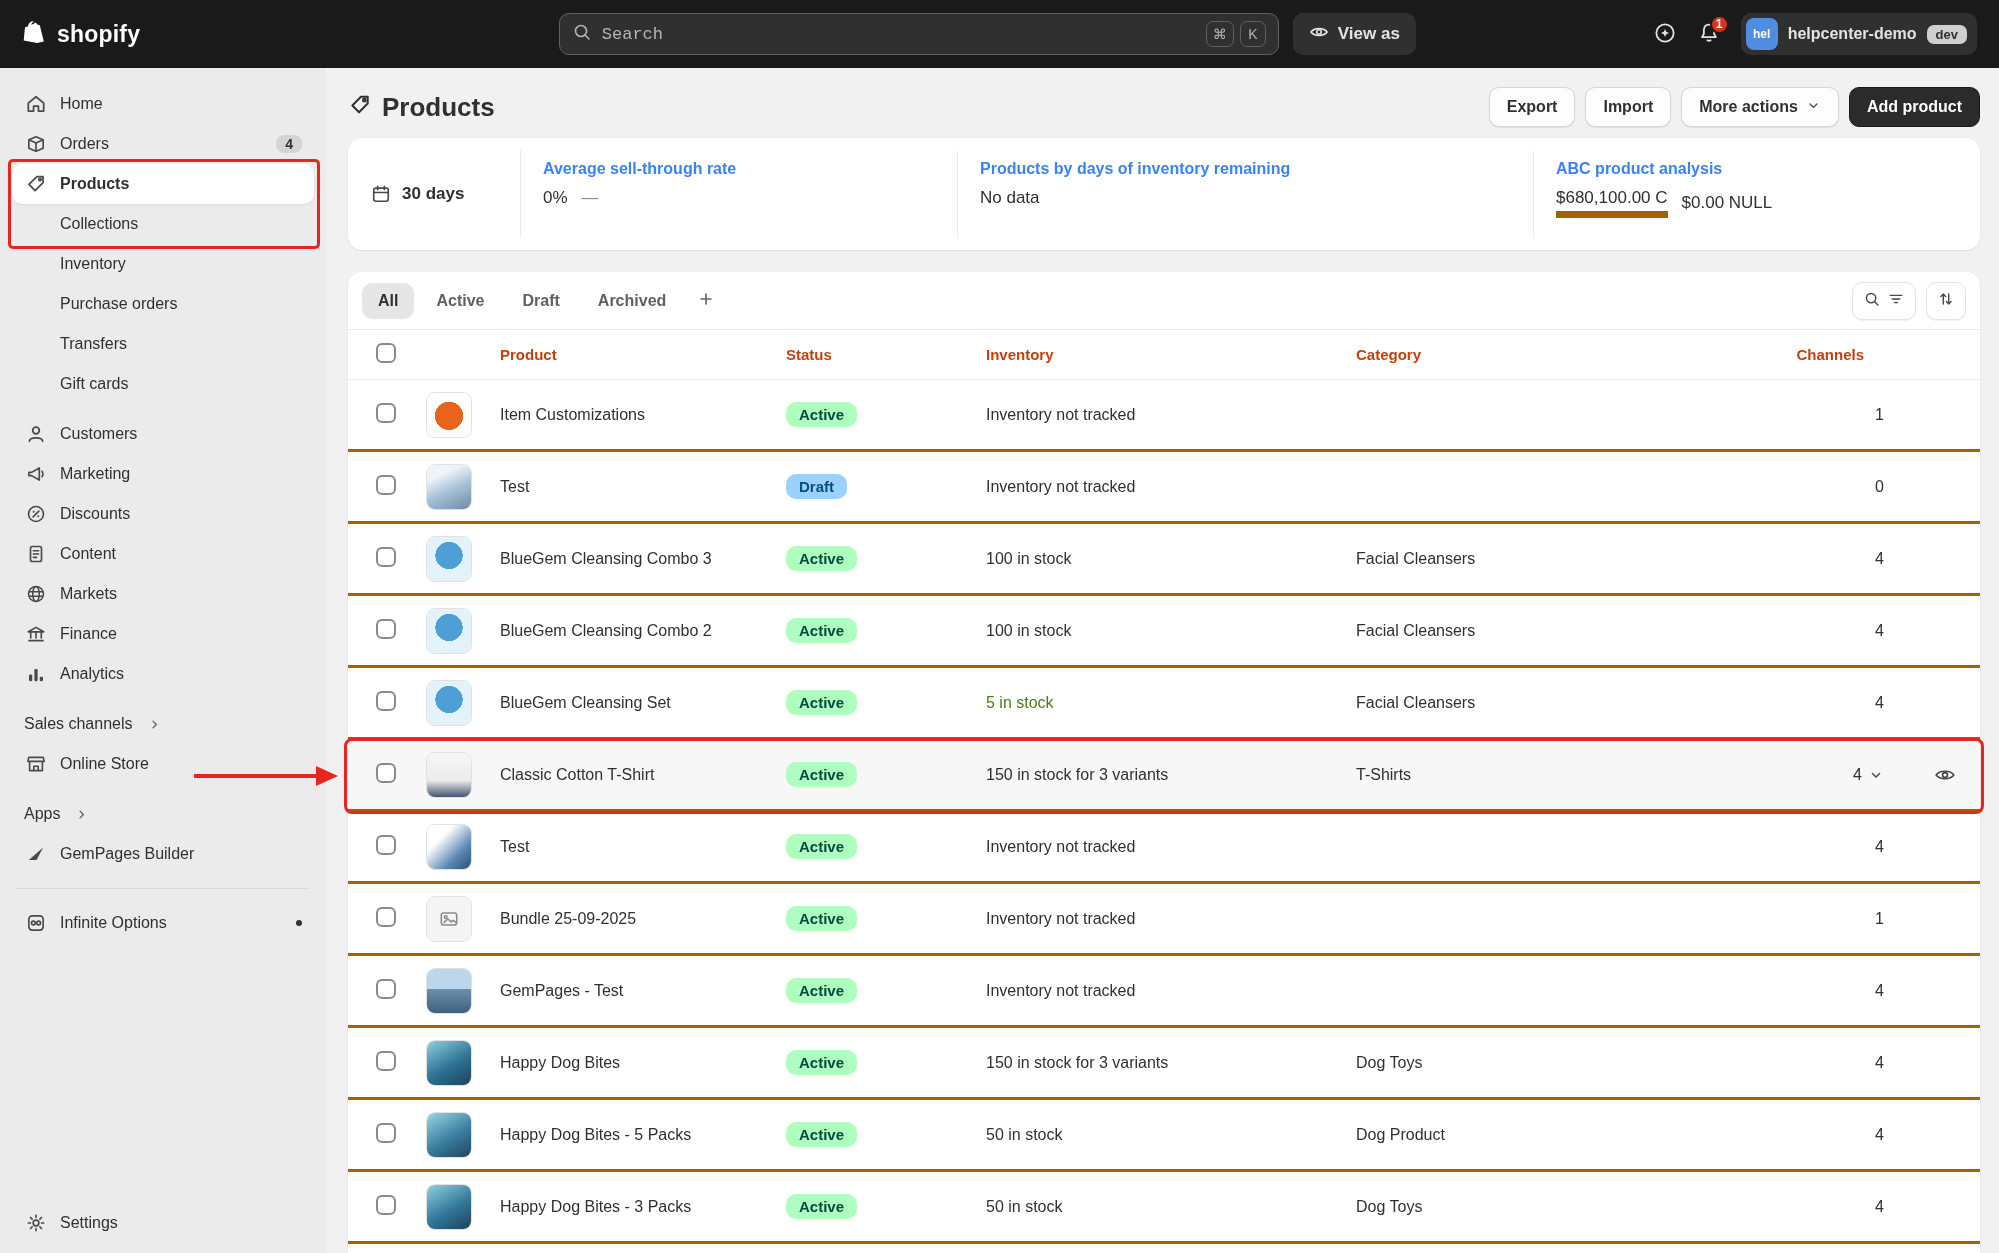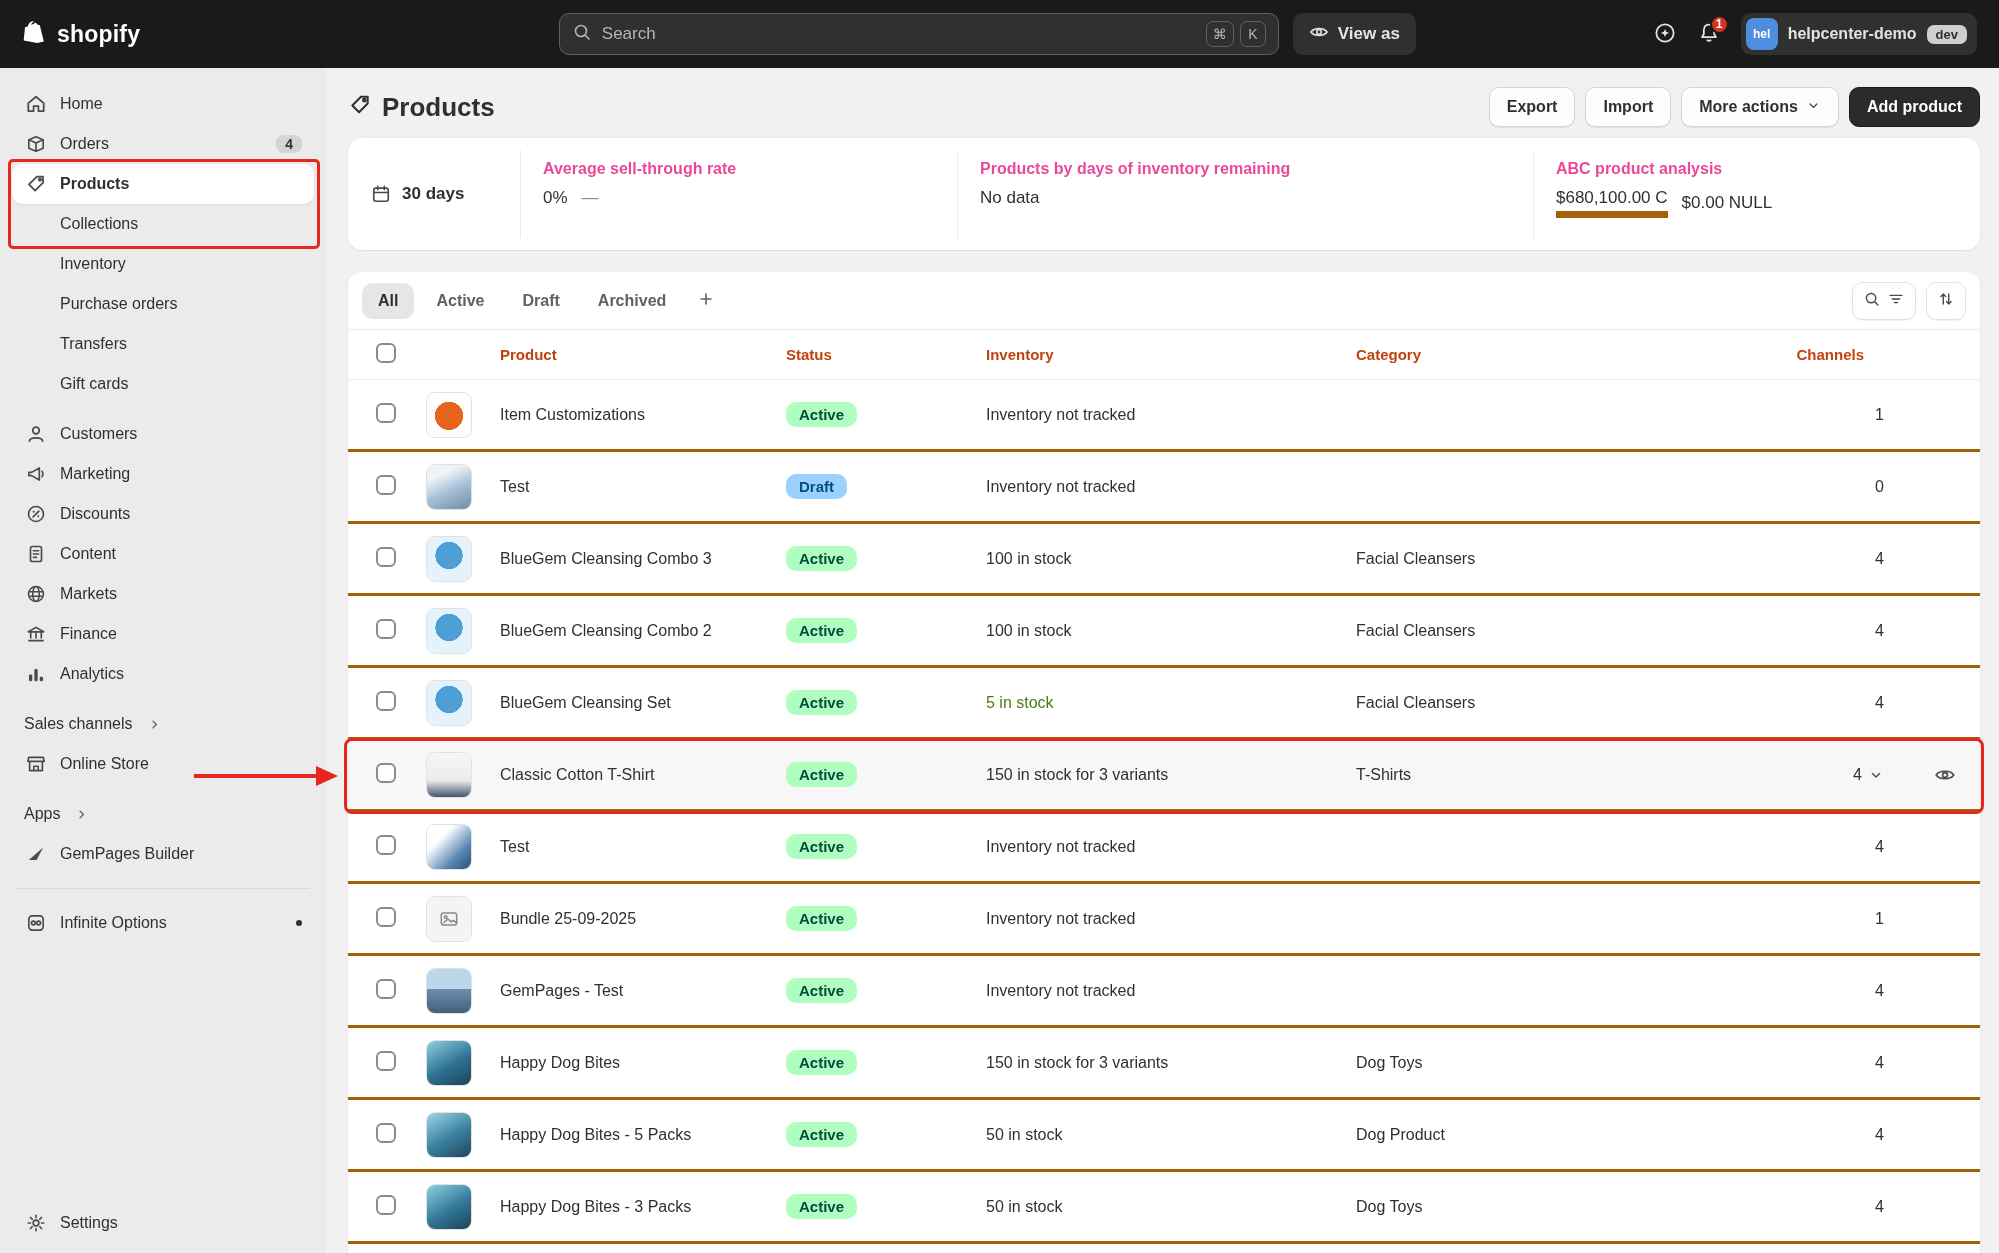--- a/index.html
+++ b/index.html
@@ -8,21 +8,21 @@
   .app { position:relative; width:1999px; height:1253px; }
 
   
   .topbar { height:68px; background:#1a1a1a; display:flex; align-items:center; padding:0 22px; gap:20px; }
   .topbar-left { width:300px; display:flex; align-items:flex-start; }
   .logo { display:flex; align-items:center; gap:8px; cursor:pointer; }
   .logo-text { color:#fff; font-size:23px; font-weight:700; letter-spacing:.2px; }
   .topbar-center { flex:1; display:flex; align-items:center; justify-content:center; gap:14px; }
   .searchbar { width:720px; height:42px; background:#303030; border:1px solid #616161; border-radius:10px;
                display:flex; align-items:center; padding:0 12px; gap:10px; color:#b5b5b5; }
-  .search-input { flex:1; background:transparent; border:none; outline:none; color:#bef264; font-size:17px; font-family:Liberation Sans, sans-serif; }
+  .search-input { flex:1; background:transparent; border:none; outline:none; color:#bef264; font-size:17px; font-family:Liberation Mono, monospace; }
   .search-input::placeholder { color:#b5b5b5; }
   .keycaps { display:flex; gap:6px; }
   .keycap { min-width:26px; height:26px; border:1px solid #616161; border-radius:7px; color:#b5b5b5;
             font-size:14px; display:flex; align-items:center; justify-content:center; padding:0 6px; }
   .view-as { height:42px; background:#303030; border:none; border-radius:10px; color:#e3e3e3;
              display:flex; align-items:center; gap:9px; padding:0 16px; font-size:17px; font-weight:600; cursor:pointer; font-family:inherit; }
   .topbar-right { display:flex; align-items:center; gap:20px; }
   .icon-btn-dark { background:none; border:none; color:#e3e3e3; cursor:pointer; position:relative; display:flex; align-items:center; }
   .notif-badge { position:absolute; top:-6px; right:-8px; background:#d6331f; color:#fff; font-size:12px; font-weight:700;
                  min-width:19px; height:19px; border-radius:10px; display:flex; align-items:center; justify-content:center; border:2px solid #1a1a1a; }
@@ -60,21 +60,21 @@
   .btn-secondary { background:#fdfdfd; border:1px solid #d6d6d6; box-shadow:0 1px 0 rgba(0,0,0,.08); color:#303030; }
   .btn-primary { background:#2b2b2b; border:1px solid #1a1a1a; color:#fff; }
 
   
   .stats-card { margin-top:8px; background:#fff; border-radius:14px; box-shadow:0 1px 2px rgba(0,0,0,.07), 0 0 0 1px rgba(0,0,0,.02);
                 height:112px; display:flex; align-items:stretch; }
   .stat-section { padding:22px 22px 0 22px; }
   .stat-divider { width:1px; background:#ebebeb; margin:12px 0; }
   .stat-period { width:172px; display:flex; align-items:center; gap:10px; padding-top:0; font-size:17px; font-weight:600; color:#303030; }
   .stat-period .nav-icon { color:#4a4a4a; display:flex; }
-  .stat-label { font-size:16px; font-weight:700; color:#ec4899; }
+  .stat-label { font-size:16px; font-weight:700; color:#3b82f6; }
   .stat-value-row { margin-top:10px; display:flex; align-items:center; gap:14px; font-size:17px; color:#303030; }
   .trend-dash { color:#8a8a8a; }
   .abc-underlined { border-bottom:7px solid #a16207; padding-bottom:3px; }
   .w-sell { width:436px; } .w-inv { width:575px; } .w-abc { flex:1; }
 
   
   .table-card { margin-top:22px; background:#fff; border-radius:14px 14px 0 0;
                 box-shadow:0 1px 2px rgba(0,0,0,.07), 0 0 0 1px rgba(0,0,0,.02); height:1000px; overflow:hidden; }
   .tabs-row { height:58px; display:flex; align-items:center; padding:0 14px; border-bottom:1px solid #ebebeb; }
   .tabs { display:flex; align-items:center; gap:6px; }

